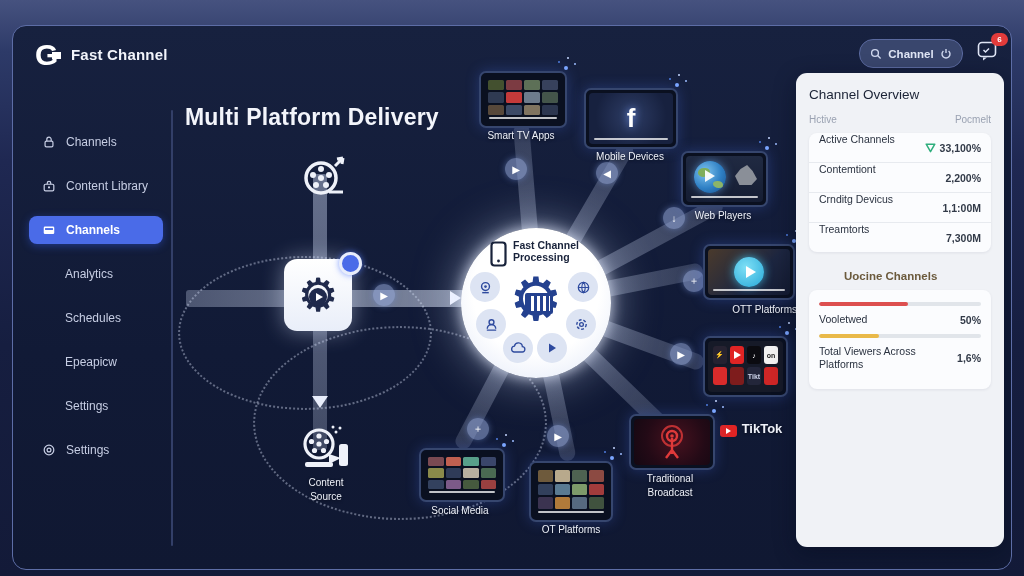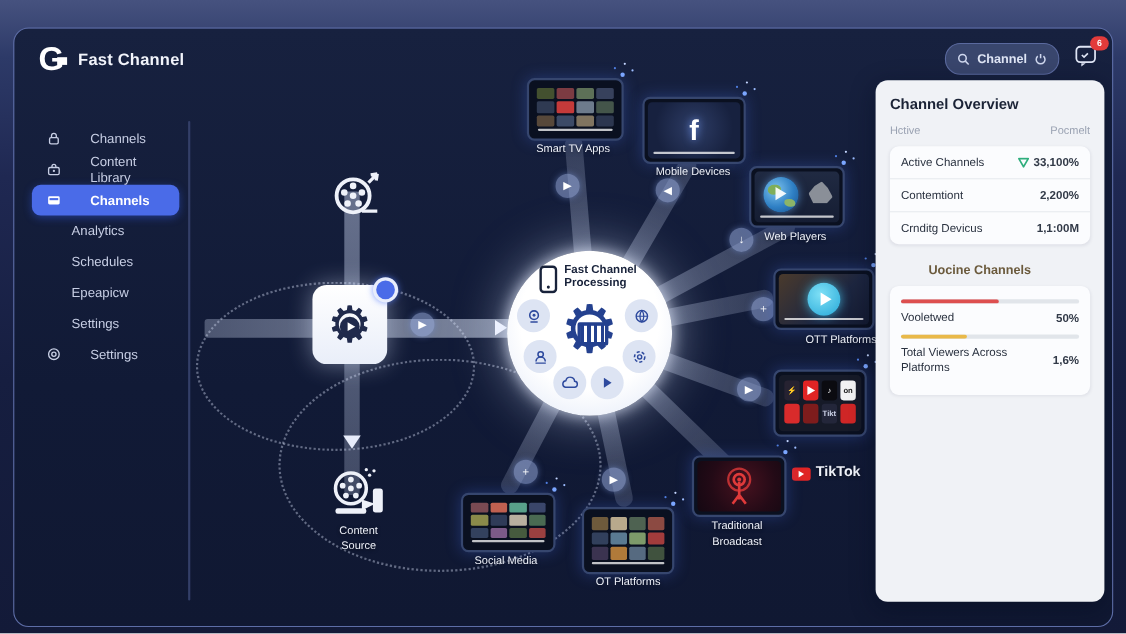--- a/index.html
+++ b/index.html
@@ -12,21 +12,21 @@
   .logo .g{font-size:30px;font-weight:800;line-height:34px;}
   .logo .flag{position:absolute;left:17px;top:14px;width:9px;height:7px;background:#fff;}
   .brand{position:absolute;left:58px;top:20px;color:#f2f4fb;font-size:15px;font-weight:700;letter-spacing:.2px;}
   .searchpill{position:absolute;left:846px;top:13px;width:102px;height:27px;border-radius:14px;background:#39466d;border:1px solid #5a699e;display:flex;align-items:center;justify-content:center;gap:6px;color:#dfe5f5;font-size:11.5px;font-weight:600;cursor:pointer;}
   .chatbtn{position:absolute;left:964px;top:15px;width:24px;height:22px;}
   .chatbtn svg{display:block;}
   .badge{position:absolute;left:14px;top:-8px;min-width:13px;height:13px;border-radius:7px;background:#e23b3b;color:#fff;font-size:8px;font-weight:700;display:flex;align-items:center;justify-content:center;padding:0 2px;}
 
   
   .sidebar{position:absolute;left:16px;top:86px;width:134px;}
-  .sitem{height:28px;display:flex;align-items:center;gap:26px;padding-left:12px;color:#c7cee4;font-size:12px;cursor:pointer;border-radius:8px;}
+  .sitem{height:28px;display:flex;align-items:center;gap:10px;padding-left:12px;color:#c7cee4;font-size:12px;cursor:pointer;border-radius:8px;margin-top:16px;}
   .sitem .sicon{width:15px;height:15px;flex:0 0 15px;display:flex;align-items:center;justify-content:center;}
   .sitem.noicon{padding-left:36px;}
   .sitem.active{background:#4a6be8;color:#fff;font-weight:700;box-shadow:0 2px 8px rgba(50,90,230,.45);}
   .vdivider{position:absolute;left:158px;top:84px;width:2px;height:436px;background:#333f68;border-radius:1px;}
 
   
   .maintitle{position:absolute;left:172px;top:78px;color:#f3f5fb;font-size:23px;font-weight:700;letter-spacing:.2px;}
 
   
   .spoke{position:absolute;left:523px;top:269px;height:16px;border-radius:8px;background:linear-gradient(90deg,rgba(205,216,243,.42),rgba(205,216,243,.16));transform-origin:0 50%;}
@@ -95,24 +95,24 @@
   
   .gearbox{position:absolute;left:271px;top:233px;width:68px;height:72px;background:linear-gradient(180deg,#ffffff,#e9eef9);border-radius:13px;box-shadow:0 0 22px rgba(220,230,255,.45);display:flex;align-items:center;justify-content:center;}
   .gearbox .gg{position:relative;color:#202a4c;font-size:46px;line-height:46px;}
   .gearbox .gplaydot{position:absolute;left:50%;top:54%;transform:translate(-50%,-50%);width:18px;height:18px;border-radius:50%;background:#202a4c;display:flex;align-items:center;justify-content:center;}
   .gearbox .gplaydot b{width:0;height:0;border-top:4px solid transparent;border-bottom:4px solid transparent;border-left:7px solid #fff;margin-left:2px;}
   .bluedot{position:absolute;left:326px;top:226px;width:17px;height:17px;border-radius:50%;background:#4a6be8;border:3px solid #e8edfb;box-shadow:0 0 6px rgba(80,120,255,.7);}
 
   
   .panel{position:absolute;left:783px;top:47px;width:208px;height:474px;background:#f0f2f6;border-radius:11px;box-shadow:0 6px 22px rgba(5,10,30,.45);padding:0;}
   .panel-in{position:absolute;inset:14px 13px;}
-  .ptitle{color:#1b2336;font-size:13.5px;font-weight:700;}
+  .ptitle{color:#1b2336;font-size:13.5px;font-weight:400;}
   .pcols{display:flex;justify-content:space-between;margin-top:12px;color:#9aa2b2;font-size:10px;gap:16px;}
   .prows{margin-top:8px;background:#fbfcfe;border-radius:8px;box-shadow:0 1px 3px rgba(20,30,60,.08);}
-  .prow{height:29px;display:flex;align-items:center;justify-content:space-between;padding:0 10px;border-bottom:1px solid #e7eaef;}
+  .prow{height:29px;display:flex;justify-content:space-between;padding:0 10px;border-bottom:1px solid #e7eaef;}
   .prow:last-child{border-bottom:none;}
   .prow .pl{color:#2a3240;font-size:10.5px;}
   .prow .pv{color:#323a48;font-size:10.5px;font-weight:700;display:flex;align-items:center;gap:4px;}
   .sect2{margin-top:18px;color:#6b5a3c;font-size:11.5px;font-weight:700;padding-left:35px;}
   .pbars{margin-top:8px;background:#fbfcfe;border-radius:8px;box-shadow:0 1px 3px rgba(20,30,60,.08);padding:9px 10px 10px;}
   .track{height:4px;background:#e1e5ea;border-radius:2px;overflow:hidden;margin:3px 0 7px;}
   .fill{height:100%;border-radius:2px;}
   .brow{display:flex;justify-content:space-between;align-items:center;margin-bottom:8px;}
   .brow .bl{color:#2a3240;font-size:10.5px;line-height:13px;max-width:110px;}
   .brow .bv{color:#323a48;font-size:10.5px;font-weight:700;}
@@ -196,20 +196,21 @@
             <svg width="14" height="14" viewBox="0 0 16 16">
               <circle cx="8" cy="8" r="5.5" fill="none" stroke="#c7cee4" stroke-width="1.4"></circle>
               <circle cx="8" cy="8" r="2.2" fill="none" stroke="#c7cee4" stroke-width="1.4"></circle>
             </svg>
           </span>
         <span>Settings</span>
       </div>
     </div>
     <div class="vdivider"></div>
 
+    <div class="maintitle">Multi Platform Delivery</div>
 
     <div class="dotring" style="left:165px;top:230px;width:250px;height:150px;"></div>
     <div class="dotring" style="left:240px;top:300px;width:290px;height:190px;"></div>
 
     <div>
       <div class="spoke" style="width:180px;transform:rotate(-94.8deg);"></div>
       <div class="spoke" style="width:185px;transform:rotate(-59.8deg);"></div>
       <div class="spoke" style="width:211px;transform:rotate(-28.3deg);"></div>
       <div class="spoke" style="width:170px;transform:rotate(-11.2deg);"></div>
       <div class="spoke" style="width:178px;transform:rotate(20.1deg);"></div>
@@ -479,20 +480,24 @@
               </span>
           </div>
           <div class="prow">
             <span class="pl">Contemtiont</span>
             <span class="pv">2,200%</span>
           </div>
           <div class="prow">
             <span class="pl">Crnditg Devicus</span>
             <span class="pv">1,1:00M</span>
           </div>
+          <div class="prow">
+            <span class="pl">Treamtorts</span>
+            <span class="pv">7,300M</span>
+          </div>
         </div>
 
         <div class="sect2">Uocine Channels</div>
         <div class="pbars">
           <div class="track">
               <div class="fill" style="width: 55%; background: rgb(221, 79, 79);"></div>
             </div>
           <div class="brow">
             <span class="bl">Vooletwed</span>
             <span class="bv">50%</span>

